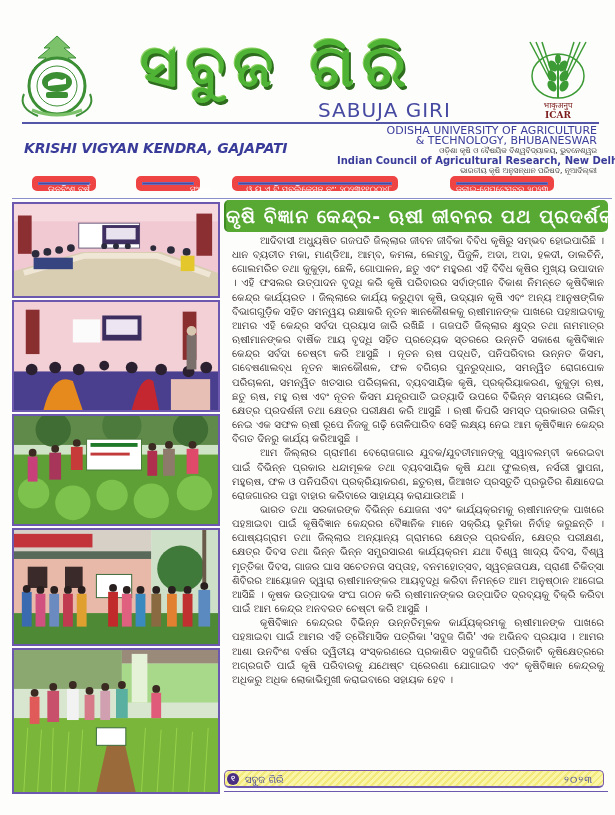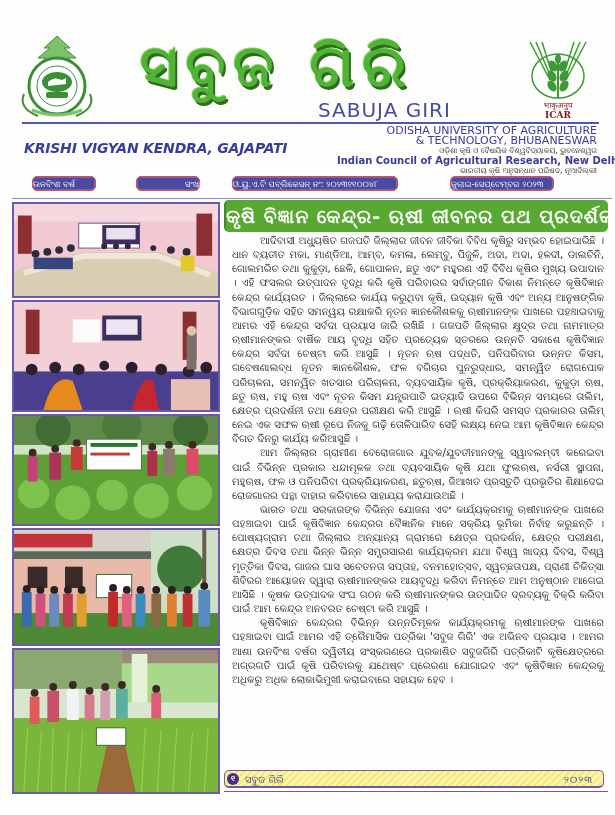--- a/index.html
+++ b/index.html
@@ -25,22 +25,22 @@
 
     .org-block { position: absolute; right: 18px; top: 126px; text-align: right; width: 260px; }
     .org-line { display: block; white-space: nowrap; line-height: 10px; }
     .org-ouat { font-size: 11px; color: #3a3c9a; }
     .org-od { font-size: 7.5px; color: #2a2a2a; }
     .org-icar { font-weight: bold; font-size: 10px; color: #3a3c9a; }
 
     
     .pill-row { position: absolute; left: 0; top: 176px; width: 615px; height: 18px; }
     .pill { position: absolute; top: 0; height: 15px; border-radius: 5px; background: #4a4ba0;
-      color: #ffffff; font-size: 8.5px; line-height: 15px; text-align: left; white-space: nowrap;
-      border: 1px solid #ef4444; box-shadow: inset 0 0 0 1px #6869b8; }
+      color: #ffffff; font-size: 8.5px; line-height: 15px; text-align: right; white-space: nowrap;
+      border: 6px solid #ef4444; box-shadow: inset 0 0 0 1px #6869b8; }
     .rule-mid { position: absolute; left: 12px; top: 198px; width: 600px; height: 1px; background: #8c8ec9; }
 
     
     .photo { position: absolute; left: 12px; width: 208px; border: 2px solid #6d58b0; overflow: hidden; }
     .photo svg { display: block; width: 100%; height: 100%; }
 
     
     .headline { position: absolute; left: 224px; top: 200px; width: 384px; height: 32px; border-radius: 5px;
       background: #58a834; color: #ffffff; font-size: 19px; line-height: 32px; padding-left: 0;
       font-weight: bold; white-space: nowrap; letter-spacing: 1px; border-left: 2px solid #3d8d22; }

